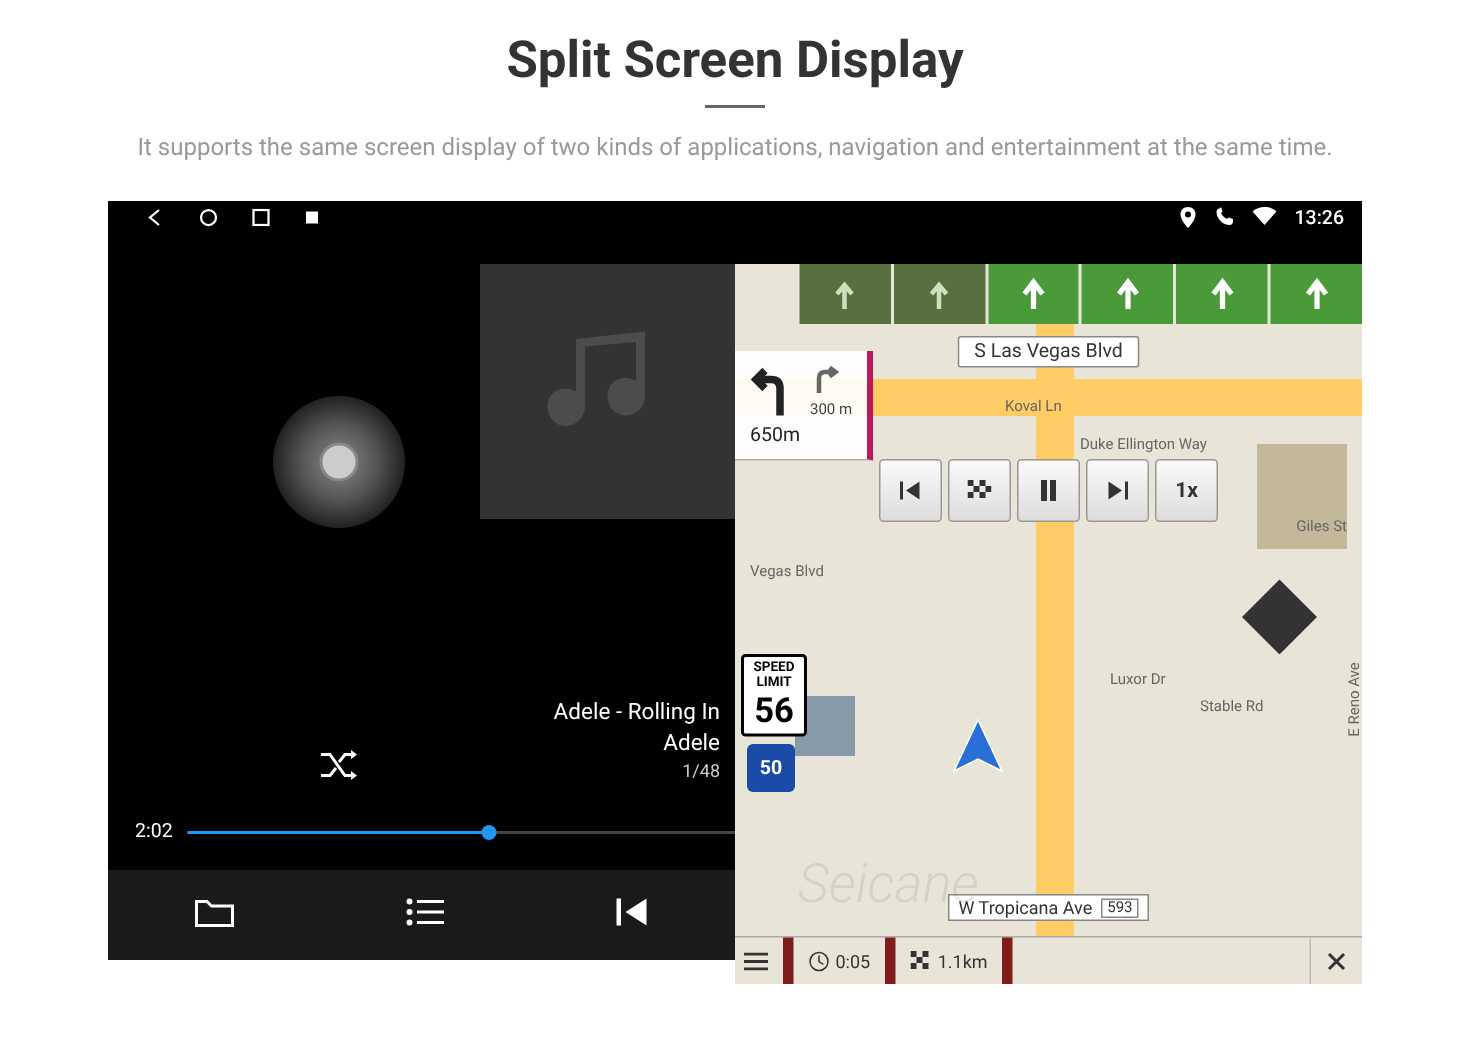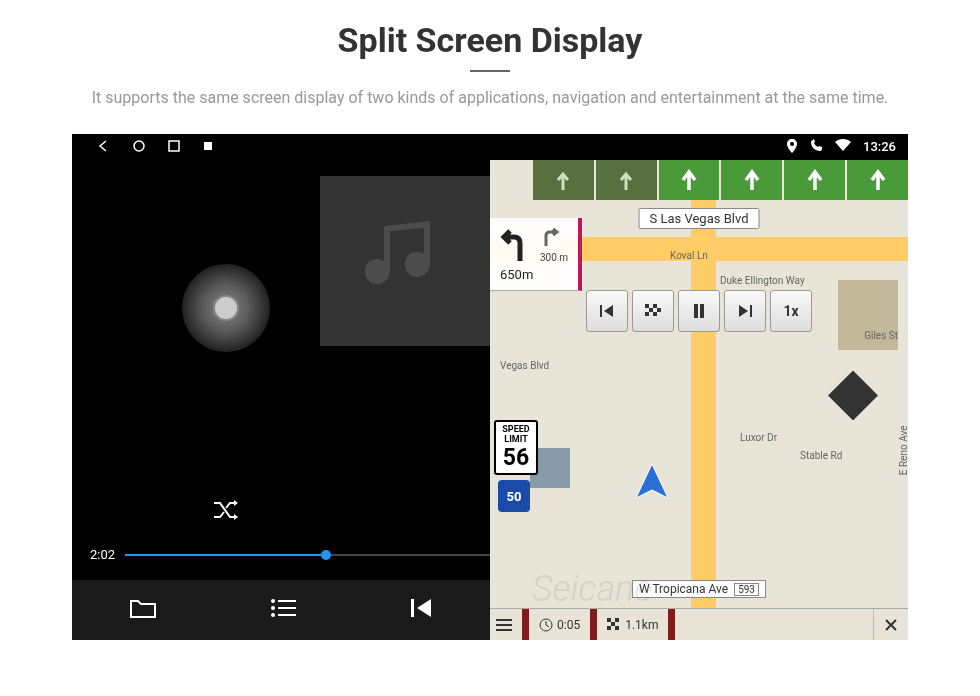--- a/index.html
+++ b/index.html
@@ -147,21 +147,21 @@
     display: flex;
     align-items: center;
     justify-content: space-around;
   }
 
   .map-pane {
     width: 50%;
     height: 100%;
     background: #e8e4d8;
     position: relative;
-    margin-top: 26px;
+    margin-top: 42px;
     height: calc(100% - 26px);
     padding-left: 43px;
   }
   .lane-bar {
     height: 40px;
     display: flex;
     gap: 2px;
   }
   .lane {
     flex: 1;
@@ -355,20 +355,25 @@
     </div>
   </div>
 
   <div class="music-pane">
     <div class="album-art">
       <svg width="90" height="90" viewBox="0 0 90 90">
           <path d="M30 15 L30 55 C30 62 24 68 17 68 C10 68 5 62 5 55 C5 48 10 43 17 43 C20 43 22 44 24 45 L24 10 L70 5 L70 48 C70 55 64 61 57 61 C50 61 45 55 45 48 C45 41 50 36 57 36 C60 36 62 37 64 38 L64 12 L30 15 Z" fill="#888"></path>
         </svg>
     </div>
     <div class="disc"></div>
+    <div class="track-info">
+      <div>Adele - Rolling In</div>
+      <div>Adele</div>
+      <div class="track-index">1/48</div>
+    </div>
     <div class="shuffle-icon">
       <svg width="28" height="22" viewBox="0 0 28 22">
           <path d="M2 4 L8 4 L18 18 L24 18 M24 4 L18 4 L14 9 M2 18 L8 18 L12 13" fill="none" stroke="#fff" stroke-width="2"></path>
           <path d="M22 1 L26 4 L22 7 M22 15 L26 18 L22 21" fill="#fff"></path>
         </svg>
     </div>
     <div class="progress-row">
       <span>2:02</span>
       <div class="progress-bar">
         <div class="progress-fill"></div>

